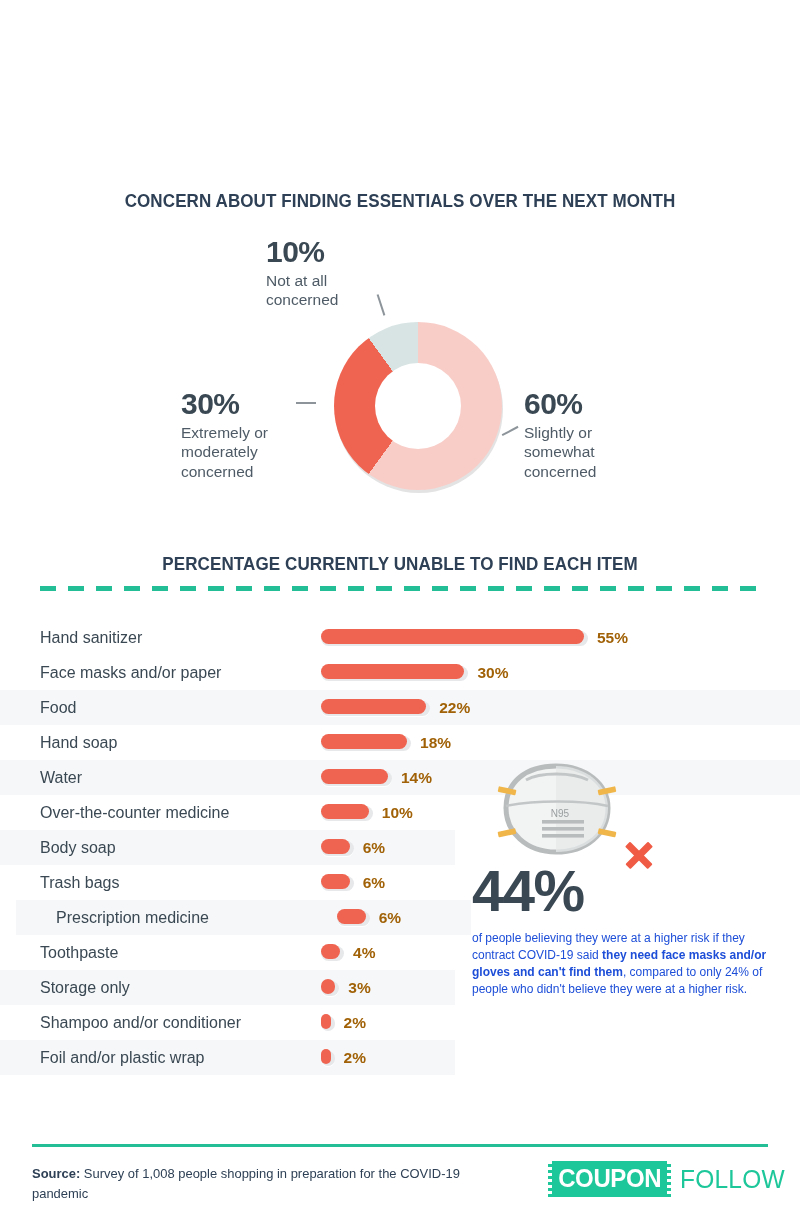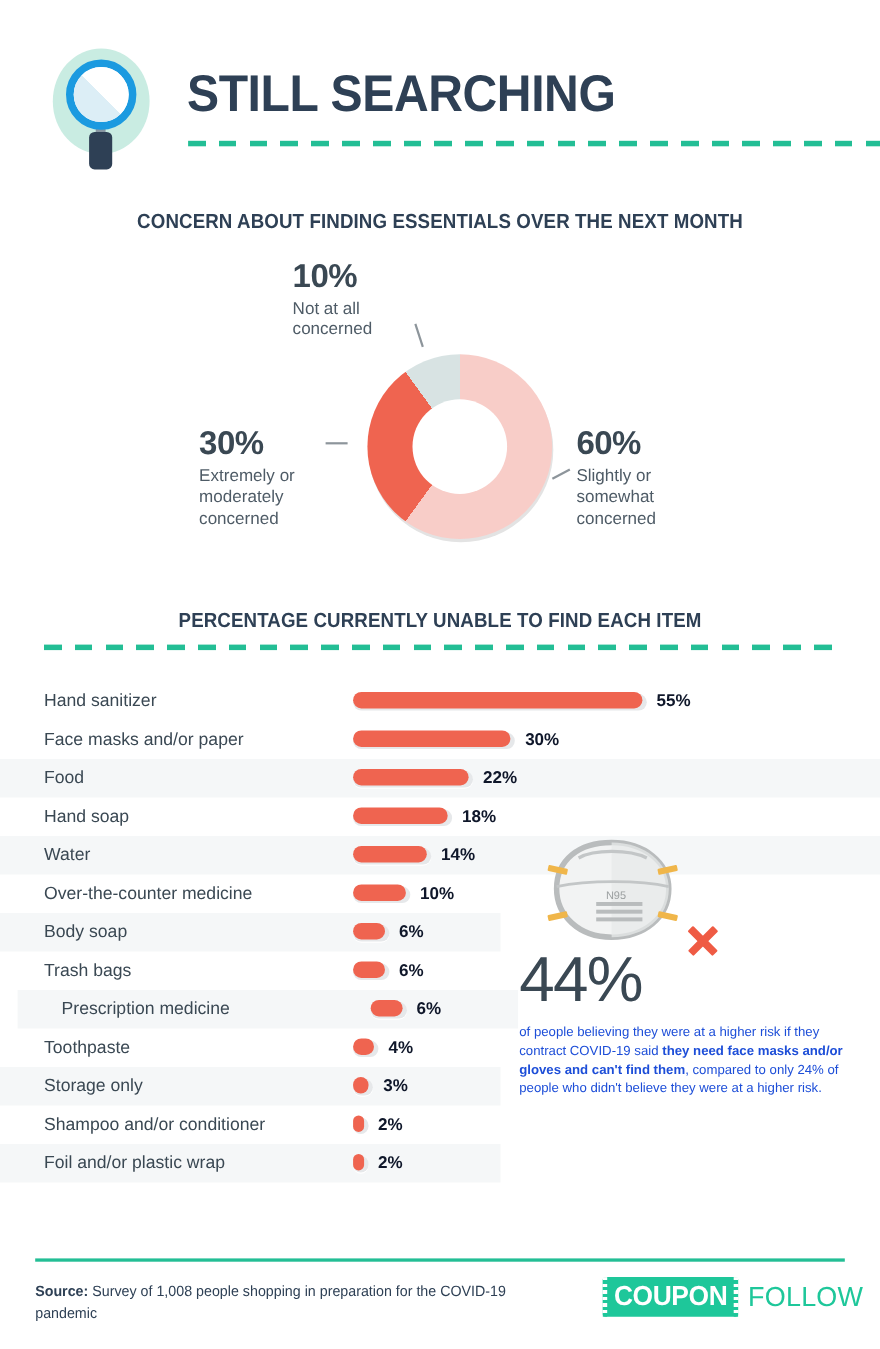--- a/index.html
+++ b/index.html
@@ -211,21 +211,21 @@
     position: absolute;
     left: 0; top: -2px;
     height: 15px;
     background: #ef6450;
     border-radius: 8px;
   }
   .bar-value {
     position: absolute;
     font-size: 15.5px;
     font-weight: bold;
-    color: #0f172a;
+    color: #a16207;
     white-space: nowrap;
   }
 
   
   .callout {
     position: absolute;
     left: 472px; top: 760px;
     width: 316px;
   }
   .mask-icon {
@@ -243,21 +243,21 @@
     left: 2px; top: 14px;
     width: 32px; height: 6.5px;
     background: #ef5b44;
     border-radius: 1px;
   }
   .x-mark span:first-child { transform: rotate(45deg); }
   .x-mark span:last-child { transform: rotate(-45deg); }
 
   .callout-num {
     font-size: 58px;
-    font-weight: normal;
+    font-weight: bold;
     color: #3a4853;
     line-height: 1;
     letter-spacing: -1.5px;
     margin-top: 4px;
   }
   .callout-text {
     font-size: 12px;
     color: #1d4ed8;
     line-height: 1.42;
     margin-top: 10px;
@@ -325,32 +325,20 @@
     margin-left: 8px;
     transform: scaleX(0.98);
     display: inline-block;
   }
 </style>
 </head>
 <body>
 
 <div class="page">
 
-  <div class="header">
-    <div class="logo-mark">
-      <div class="logo-circle"></div>
-      <div class="mag-handle-neck"></div>
-      <div class="mag-handle"></div>
-      <div class="mag-lens">
-        <div class="mag-lens-glare"></div>
-      </div>
-    </div>
-    <div class="main-title">STILL SEARCHING</div>
-    <div class="dash-line dash-header"></div>
-  </div>
 
   <div class="section-title sec1-title">CONCERN ABOUT FINDING ESSENTIALS OVER THE NEXT MONTH</div>
 
   <div class="donut-wrap">
     <div class="donut-shadow"></div>
     <div class="donut"></div>
     <div class="donut-hole"></div>
   </div>
 
   <div class="leader leader-10"></div>

